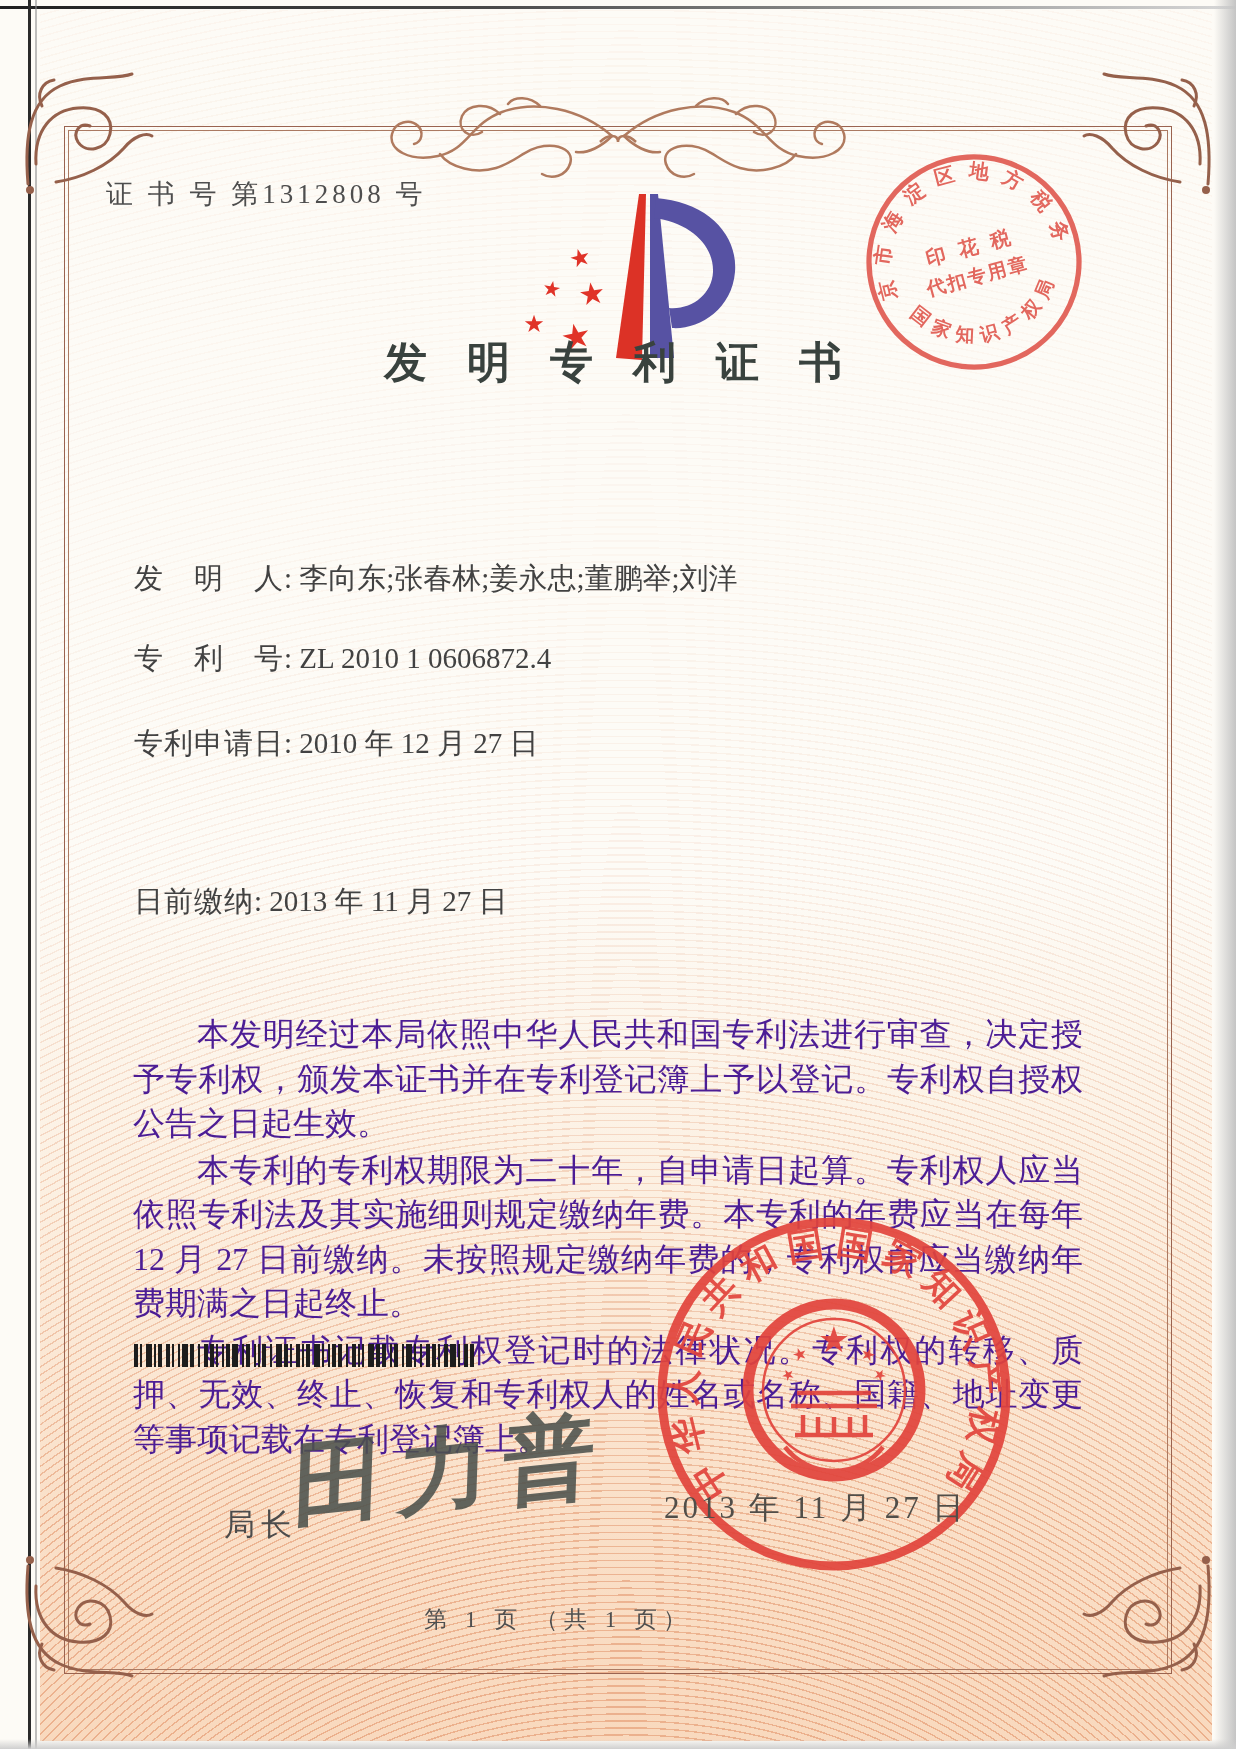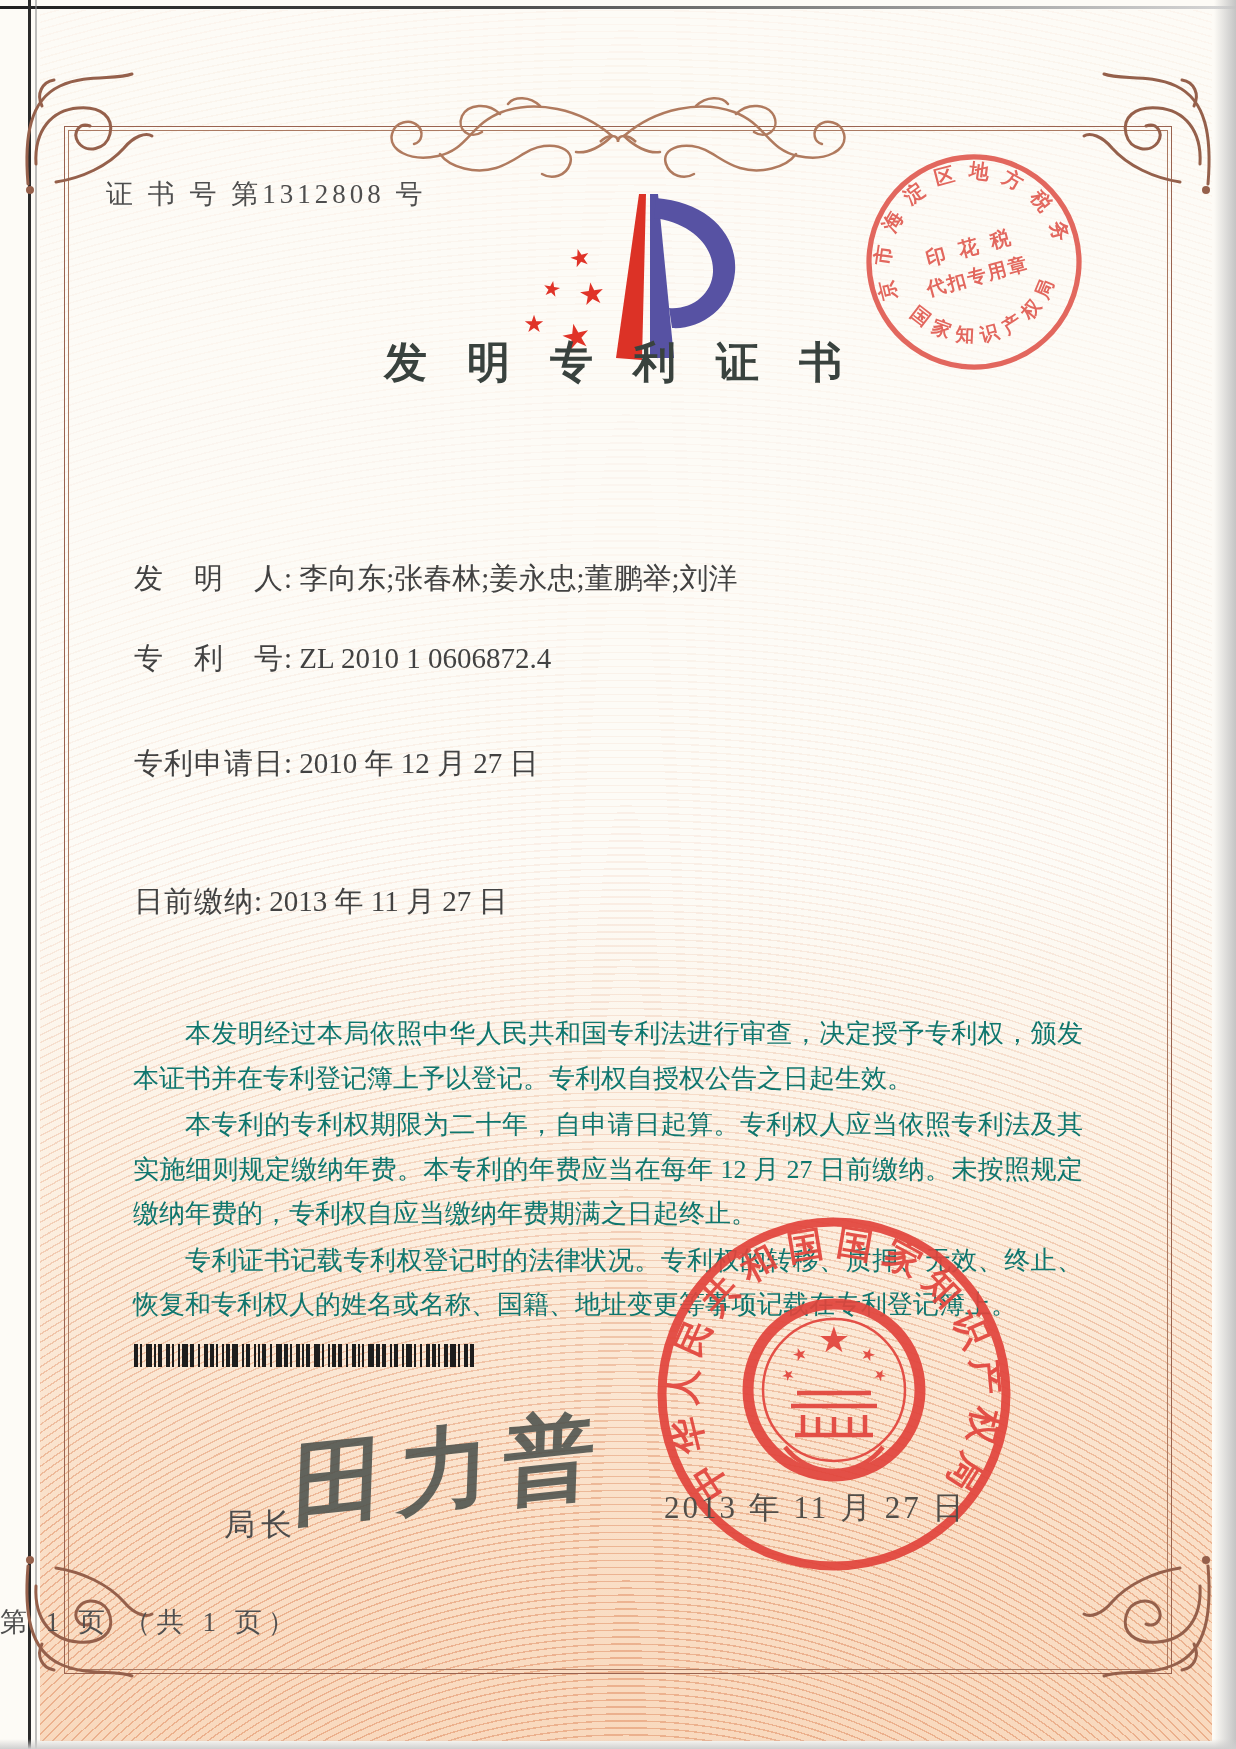--- a/index.html
+++ b/index.html
@@ -40,35 +40,35 @@
   .logo{position:absolute;left:492px;top:188px;width:260px;height:232px;}
   .tax-stamp{position:absolute;left:848px;top:136px;width:252px;height:252px;opacity:.9;}
   .title{position:absolute;left:0;top:334px;width:100%;text-align:center;
     font-size:43px;font-weight:700;color:#39423e;letter-spacing:40px;padding-left:30px;
     box-sizing:border-box;}
   
   .field{position:absolute;left:134px;font-size:29px;color:#424242;white-space:nowrap;}
   .flabel{letter-spacing:1px;}
   
   .paras{position:absolute;left:133px;top:1012px;width:950px;}
-  .paras p{margin:0 0 2px 0;font-size:26px;line-height:44.5px;text-indent:2em;
-    text-align:justify;color:#0f766e;}
+  .paras p{margin:0 0 2px 0;font-size:32px;line-height:44.5px;text-indent:2em;
+    text-align:justify;color:#4c1d95;}
   
   .barcode{position:absolute;left:134px;top:1344px;width:348px;height:23px;display:flex;}
   .barcode i{display:block;height:100%;background:#1d1d1d;}
   
   .sig-role{position:absolute;left:224px;top:1504px;font-size:31px;color:#4c4c4c;letter-spacing:6px;text-align:center;}
   .sig-name{position:absolute;left:292px;top:1408px;font-size:92px;font-weight:600;color:#4d524d;
     letter-spacing:14px;transform:rotate(-6deg) skewX(-8deg);opacity:.88;white-space:nowrap;}
   
   .office-seal{position:absolute;left:645px;top:1205px;width:378px;height:378px;opacity:.92;}
   .seal-date{position:absolute;left:664px;top:1487px;font-size:31px;color:#514e49;
     letter-spacing:3px;z-index:6;white-space:nowrap;}
-  .footer{position:absolute;left:0;right:0;top:1604px;text-align:left;padding-right:120px;
-    font-size:27px;color:#4f4f4f;letter-spacing:6px;}
+  .footer{position:absolute;left:0;right:0;top:1604px;text-align:center;padding-right:120px;
+    font-size:23px;color:#4f4f4f;letter-spacing:6px;}
 </style>
 </head>
 <body>
 
 <div class="page">
 
   <div class="tint"></div>
   <div class="waves"></div>
 
   <div class="edge-top"></div>
@@ -166,21 +166,21 @@
   </svg>
 
   <div class="title">发明专利证书</div>
 
   <div class="field" style="top:559px">
     <span class="flabel">发　明　人</span><span>: </span><span class="fvalue">李向东;张春林;姜永忠;董鹏举;刘洋</span>
   </div>
   <div class="field" style="top:639px">
     <span class="flabel">专　利　号</span><span>: </span><span class="fvalue">ZL 2010 1 0606872.4</span>
   </div>
-  <div class="field" style="top:744px">
+  <div class="field" style="top:724px">
     <span class="flabel">专利申请日</span><span>: </span><span class="fvalue">2010 年 12 月 27 日</span>
   </div>
   <div class="field" style="top:882px">
     <span class="flabel">日前缴纳</span><span>: </span><span class="fvalue">2013 年 11 月 27 日</span>
   </div>
 
   <div class="paras">
     <p>本发明经过本局依照中华人民共和国专利法进行审查，决定授予专利权，颁发本证书并在专利登记簿上予以登记。专利权自授权公告之日起生效。</p>
     <p>本专利的专利权期限为二十年，自申请日起算。专利权人应当依照专利法及其实施细则规定缴纳年费。本专利的年费应当在每年 12 月 27 日前缴纳。未按照规定缴纳年费的，专利权自应当缴纳年费期满之日起终止。</p>
     <p>专利证书记载专利权登记时的法律状况。专利权的转移、质押、无效、终止、恢复和专利权人的姓名或名称、国籍、地址变更等事项记载在专利登记簿上。</p>

